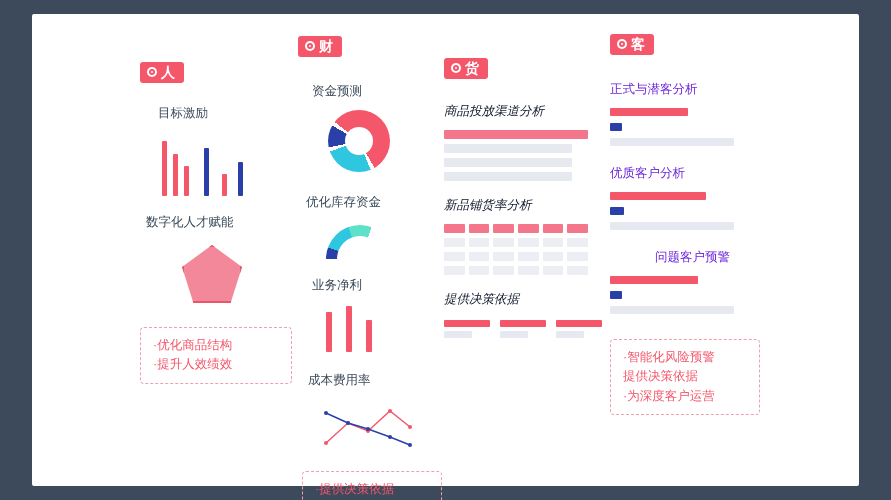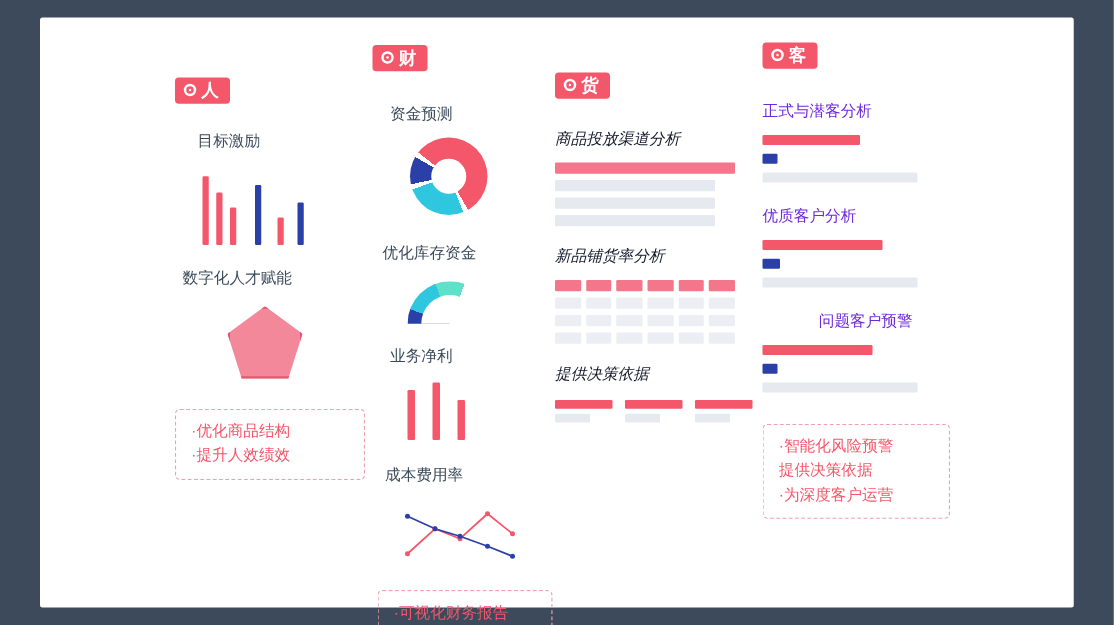--- a/index.html
+++ b/index.html
@@ -197,21 +197,21 @@
         <circle cx="88" cy="30" r="2" fill="#f4566a"></circle>
         <circle cx="4" cy="16" r="2" fill="#2b3fa8"></circle>
           <circle cx="26" cy="26" r="2" fill="#2b3fa8"></circle>
         <circle cx="46" cy="32" r="2" fill="#2b3fa8"></circle>
           <circle cx="68" cy="40" r="2" fill="#2b3fa8"></circle>
         <circle cx="88" cy="48" r="2" fill="#2b3fa8"></circle>
       </svg>
     </div>
 
     <div class="note" style="margin:18px 0 0 4px;width:140px;">
-      <div>·可视化财务报告</div>
+      <div>·提供决策依据</div>
       <div>·辅助企业决策</div>
     </div>
   </div>
 
   <div class="col" style="left:412px;top:44px;width:170px;">
     <div class="pill">
       <span class="dot"></span>
       <span>货</span>
     </div>
 

